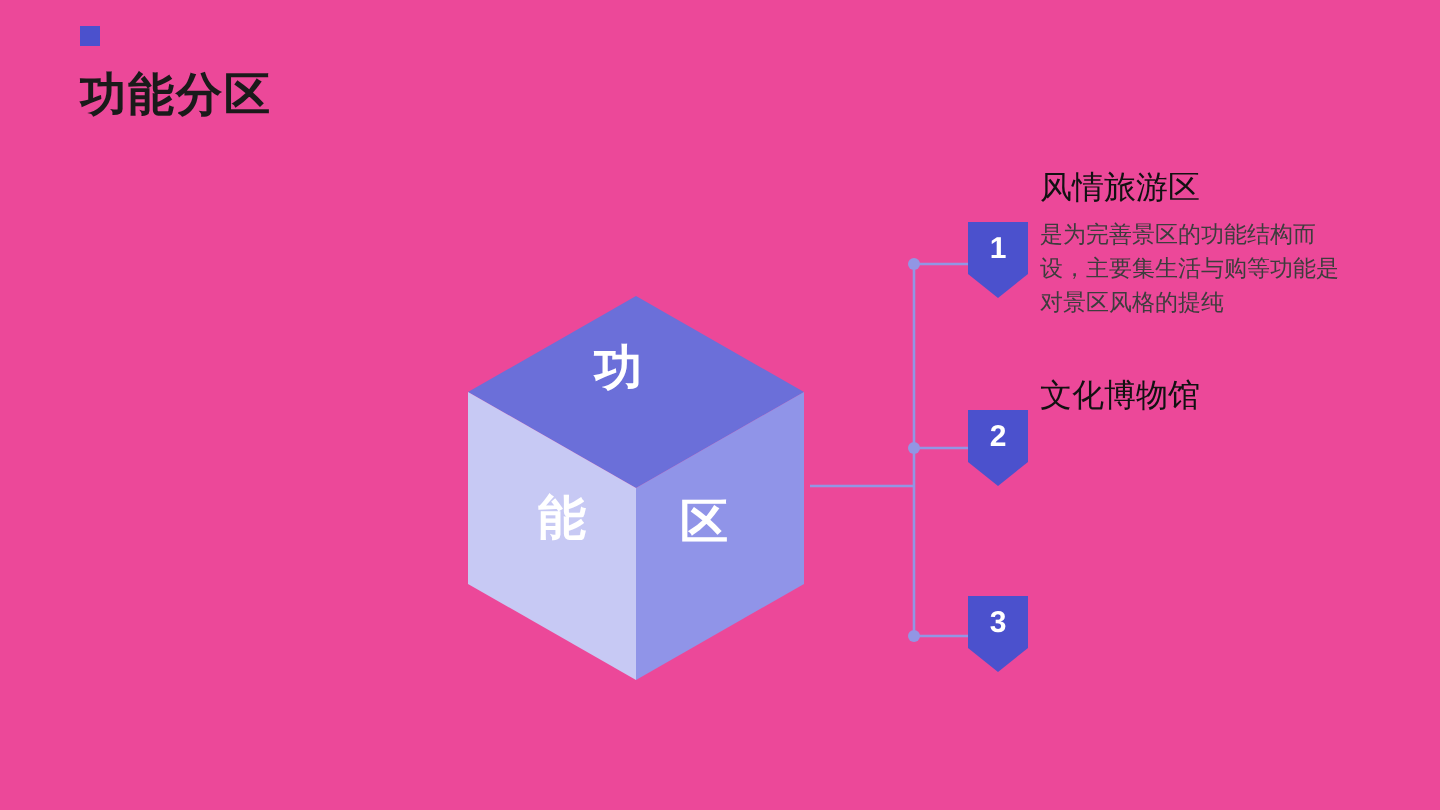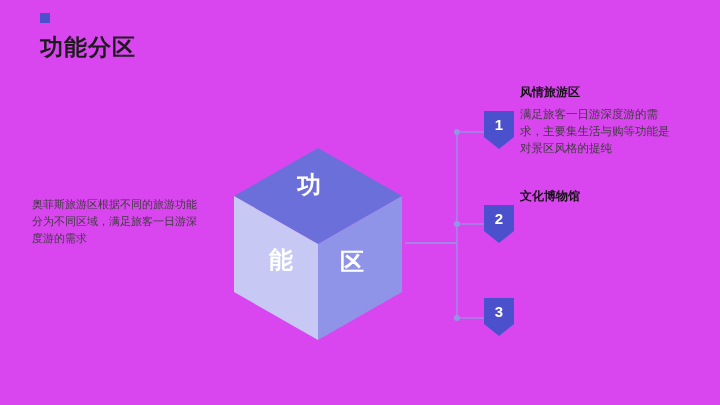--- a/index.html
+++ b/index.html
@@ -1,17 +1,17 @@
 <!DOCTYPE html>
 <html><head>
 <meta charset="utf-8">
 <style>
   html,body{margin:0;padding:0;background:#e8e8e8;}
   .slide{
-    position:relative;width:720px;height:405px;background:#d946ef;
+    position:relative;width:720px;height:405px;background:#ec4899;
     overflow:hidden;font-family:"Liberation Sans","DejaVu Sans",sans-serif;
     margin:0 auto;
   }
   .accent-square{
     position:absolute;left:40px;top:13px;width:10px;height:10px;background:#4b51cd;
   }
   .title{
     position:absolute;left:40px;top:32px;margin:0;
     font-size:23px;font-weight:bold;color:#1a1a1a;letter-spacing:1px;
   }
@@ -33,36 +33,35 @@
   .badge-3{left:484px;top:298px;}
   .badge-num{
     position:absolute;left:0;top:5px;width:30px;text-align:center;
     color:#ffffff;font-weight:bold;font-size:15px;
   }
   .item{position:absolute;left:520px;width:150px;}
   .item-1{top:84px;}
   .item-2{top:188px;}
   .item-3{top:286px;}
   .item h3{
-    margin:0 0 5px 0;font-size:12px;font-weight:bold;color:#111111;
+    margin:0 0 5px 0;font-size:16px;font-weight:normal;color:#111111;
   }
   .item p{
     margin:0;font-size:11.5px;line-height:17px;color:#3d3d3d;
   }
 </style>
 </head>
 <body>
 
 <div class="slide">
 
   <div class="accent-square"></div>
 
   <h1 class="title">功能分区</h1>
 
-  <p class="intro">奥菲斯旅游区根据不同的旅游功能分为不同区域，满足旅客一日游深度游的需求</p>
 
   <svg class="cube" width="190" height="210" viewBox="0 0 190 210">
     <polygon points="93,8 177,56 93,104 9,56" fill="#6b6fd9"></polygon>
     <polygon points="9,56 93,104 93,200 9,152" fill="#c7c9f4"></polygon>
     <polygon points="93,104 177,56 177,152 93,200" fill="#9094e8"></polygon>
   </svg>
   <div class="cube-label label-top">功</div>
   <div class="cube-label label-left">能</div>
   <div class="cube-label label-right">区</div>
 
@@ -91,19 +90,19 @@
   </div>
   <div class="badge badge-3">
     <svg width="30" height="38" viewBox="0 0 30 38">
       <polygon points="0,0 30,0 30,26 15,38 0,26" fill="#4b51cd"></polygon>
     </svg>
     <span class="badge-num">3</span>
   </div>
 
   <div class="item item-1">
     <h3>风情旅游区</h3>
-    <p>满足旅客一日游深度游的需求，主要集生活与购等功能是对景区风格的提纯</p>
+    <p>是为完善景区的功能结构而设，主要集生活与购等功能是对景区风格的提纯</p>
   </div>
   <div class="item item-2">
     <h3>文化博物馆</h3>
   </div>
 
 </div>
 
 </body></html>

